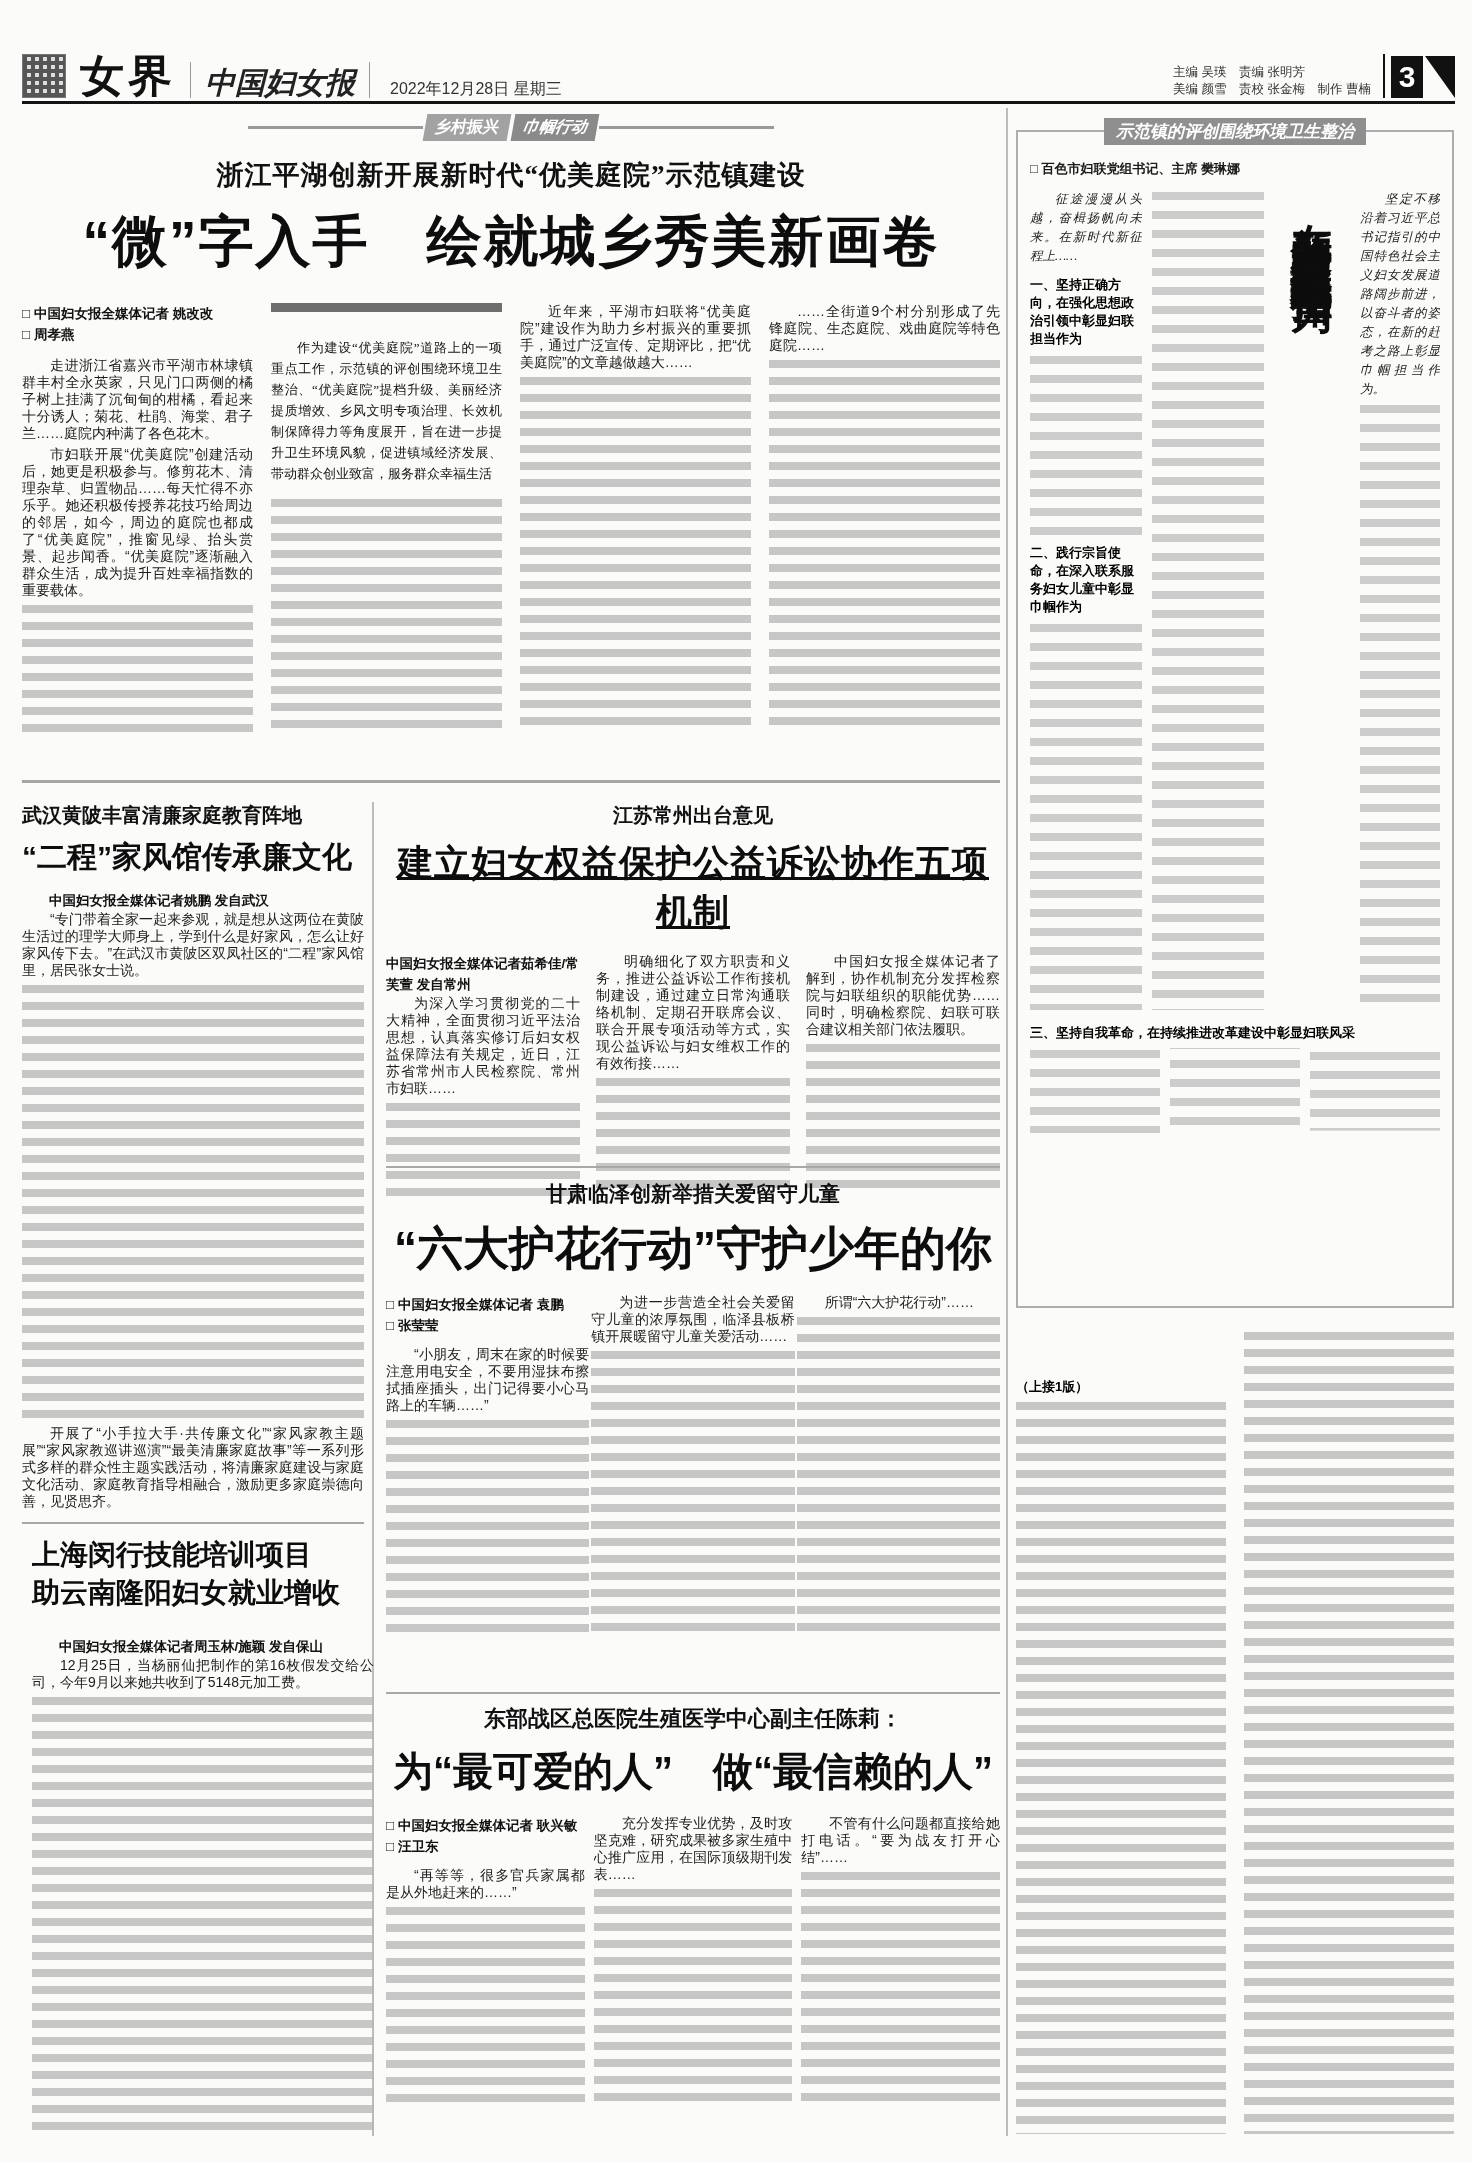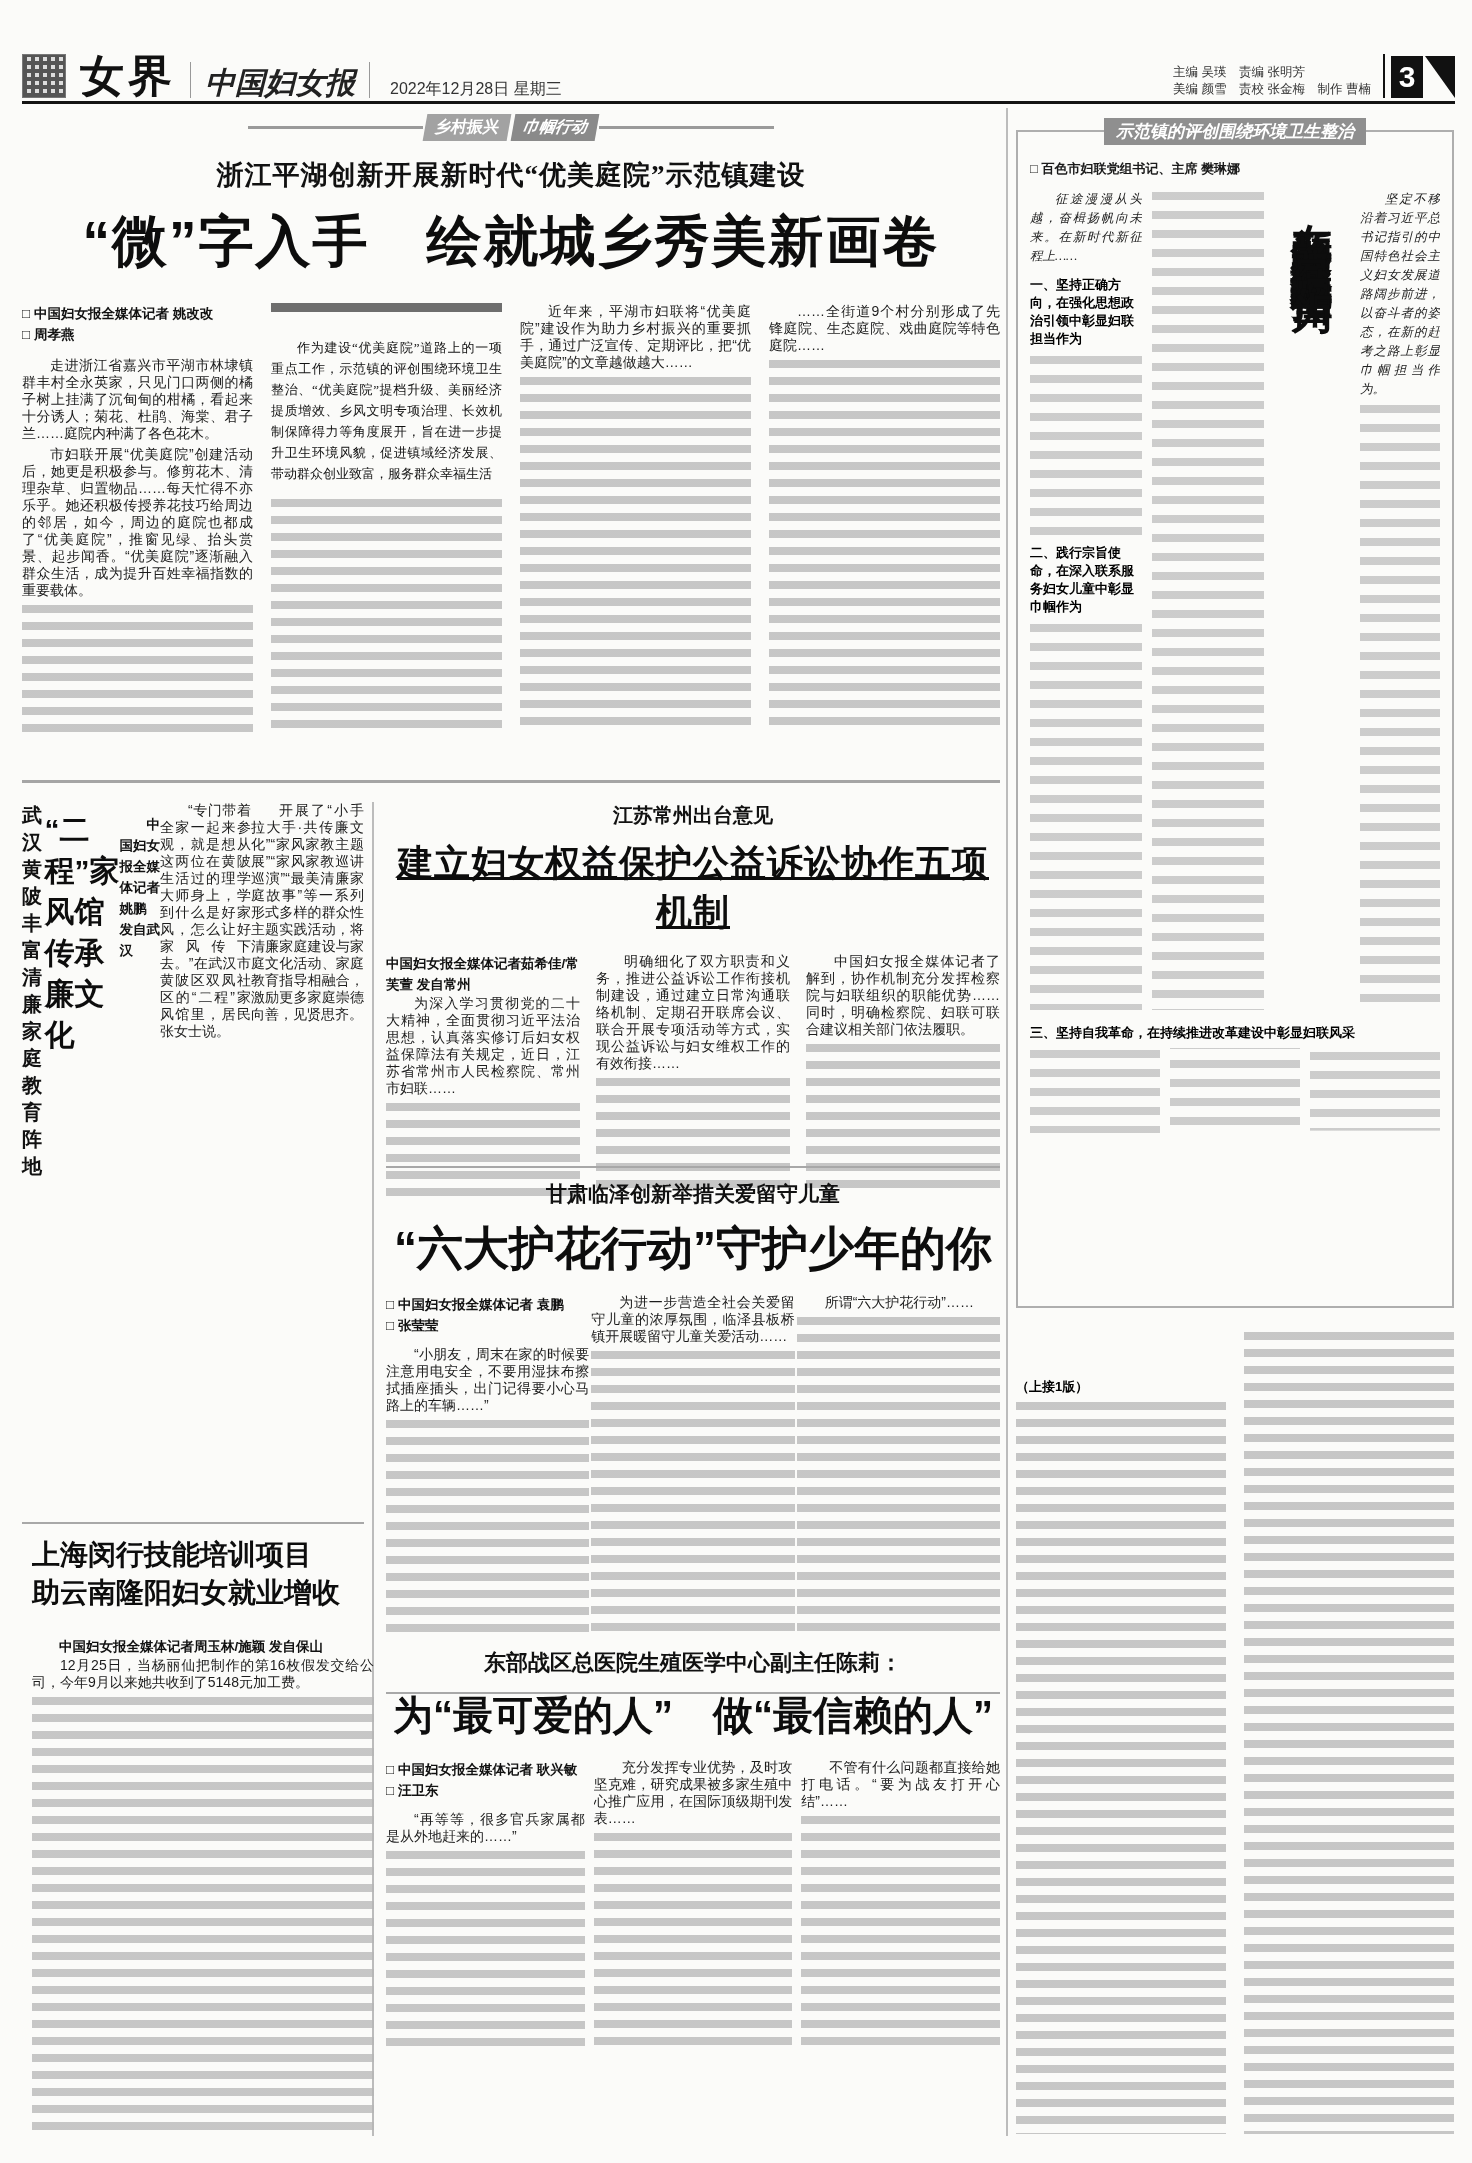--- a/index.html
+++ b/index.html
@@ -41,38 +41,38 @@
   .badge.b2{background:#8a8a8a;font-style:italic;font-family:"Liberation Serif",serif;}
   .main-kicker{font-size:27px;text-align:center;margin-top:16px;letter-spacing:1px;}
   .main-headline{font-size:55px;text-align:center;margin-top:12px;letter-spacing:2px;}
   .main-cols{gap:18px;height:432px;margin-top:24px;}
   .intro-bar{height:9px;background:#6e6e6e;margin-bottom:12px;}
   .intro-text{font-family:"Liberation Serif",serif;font-size:13px;line-height:21px;text-align:justify;
               color:#111;text-indent:2em;}
   .sep-main{position:absolute;left:22px;top:780px;width:978px;height:3px;background:#a5a5a5;}
   
   .vrule{position:absolute;width:2px;background:#bcbcbc;}
-  .wuhan{position:absolute;left:22px;top:802px;width:342px;height:712px;display:flex;flex-direction:row;}
+  .wuhan{position:absolute;left:22px;top:802px;width:342px;height:712px;display:flex;flex-direction:column;}
   .wuhan .kicker{font-size:20px;}
   .wuhan .headline{font-size:30px;margin-top:8px;}
   .rail-sep{position:absolute;left:22px;top:1522px;width:342px;height:2px;background:#a8a8a8;}
   .shanghai{position:absolute;left:32px;top:1536px;width:342px;height:600px;display:flex;flex-direction:column;}
   .shanghai .headline{font-size:28px;line-height:38px;}
   
   .changzhou{position:absolute;left:386px;top:802px;width:614px;height:358px;}
   .changzhou .kicker{font-size:20px;text-align:center;}
   .changzhou .headline{font-size:36px;text-align:center;margin-top:10px;letter-spacing:1px;text-decoration:underline;}
   .changzhou .cols{gap:16px;height:246px;margin-top:16px;}
   .cz-sep{position:absolute;left:386px;top:1166px;width:614px;height:2px;background:#a8a8a8;}
   .gansu{position:absolute;left:386px;top:1180px;width:614px;height:504px;}
   .gansu .kicker{font-size:21px;text-align:center;}
   .gansu .headline{font-size:46px;text-align:center;margin-top:10px;}
   .gansu .cols{gap:2px;height:348px;margin-top:14px;}
   .gs-sep{position:absolute;left:386px;top:1692px;width:614px;height:2px;background:#a8a8a8;}
-  .hospital{position:absolute;left:386px;top:1648px;width:614px;height:432px;}
+  .hospital{position:absolute;left:386px;top:1704px;width:614px;height:432px;}
   .hospital .kicker{font-size:22px;text-align:center;}
   .hospital .headline{font-size:40px;text-align:center;margin-top:10px;}
   .hospital .cols{gap:9px;height:296px;margin-top:16px;}
   
   .essay-frame{position:absolute;left:1016px;top:130px;width:438px;height:1178px;
                border:2px solid #aeaeae;box-sizing:border-box;padding:10px 12px;}
   .essay-badge{position:absolute;top:-14px;left:50%;transform:translateX(-50%);
                background:#8f8f8f;color:#fff;font-weight:700;font-style:italic;font-size:17px;
                font-family:"Liberation Serif",serif;padding:2px 12px;white-space:nowrap;}
   .essay-byline{font-size:13px;font-weight:700;margin-top:18px;}

